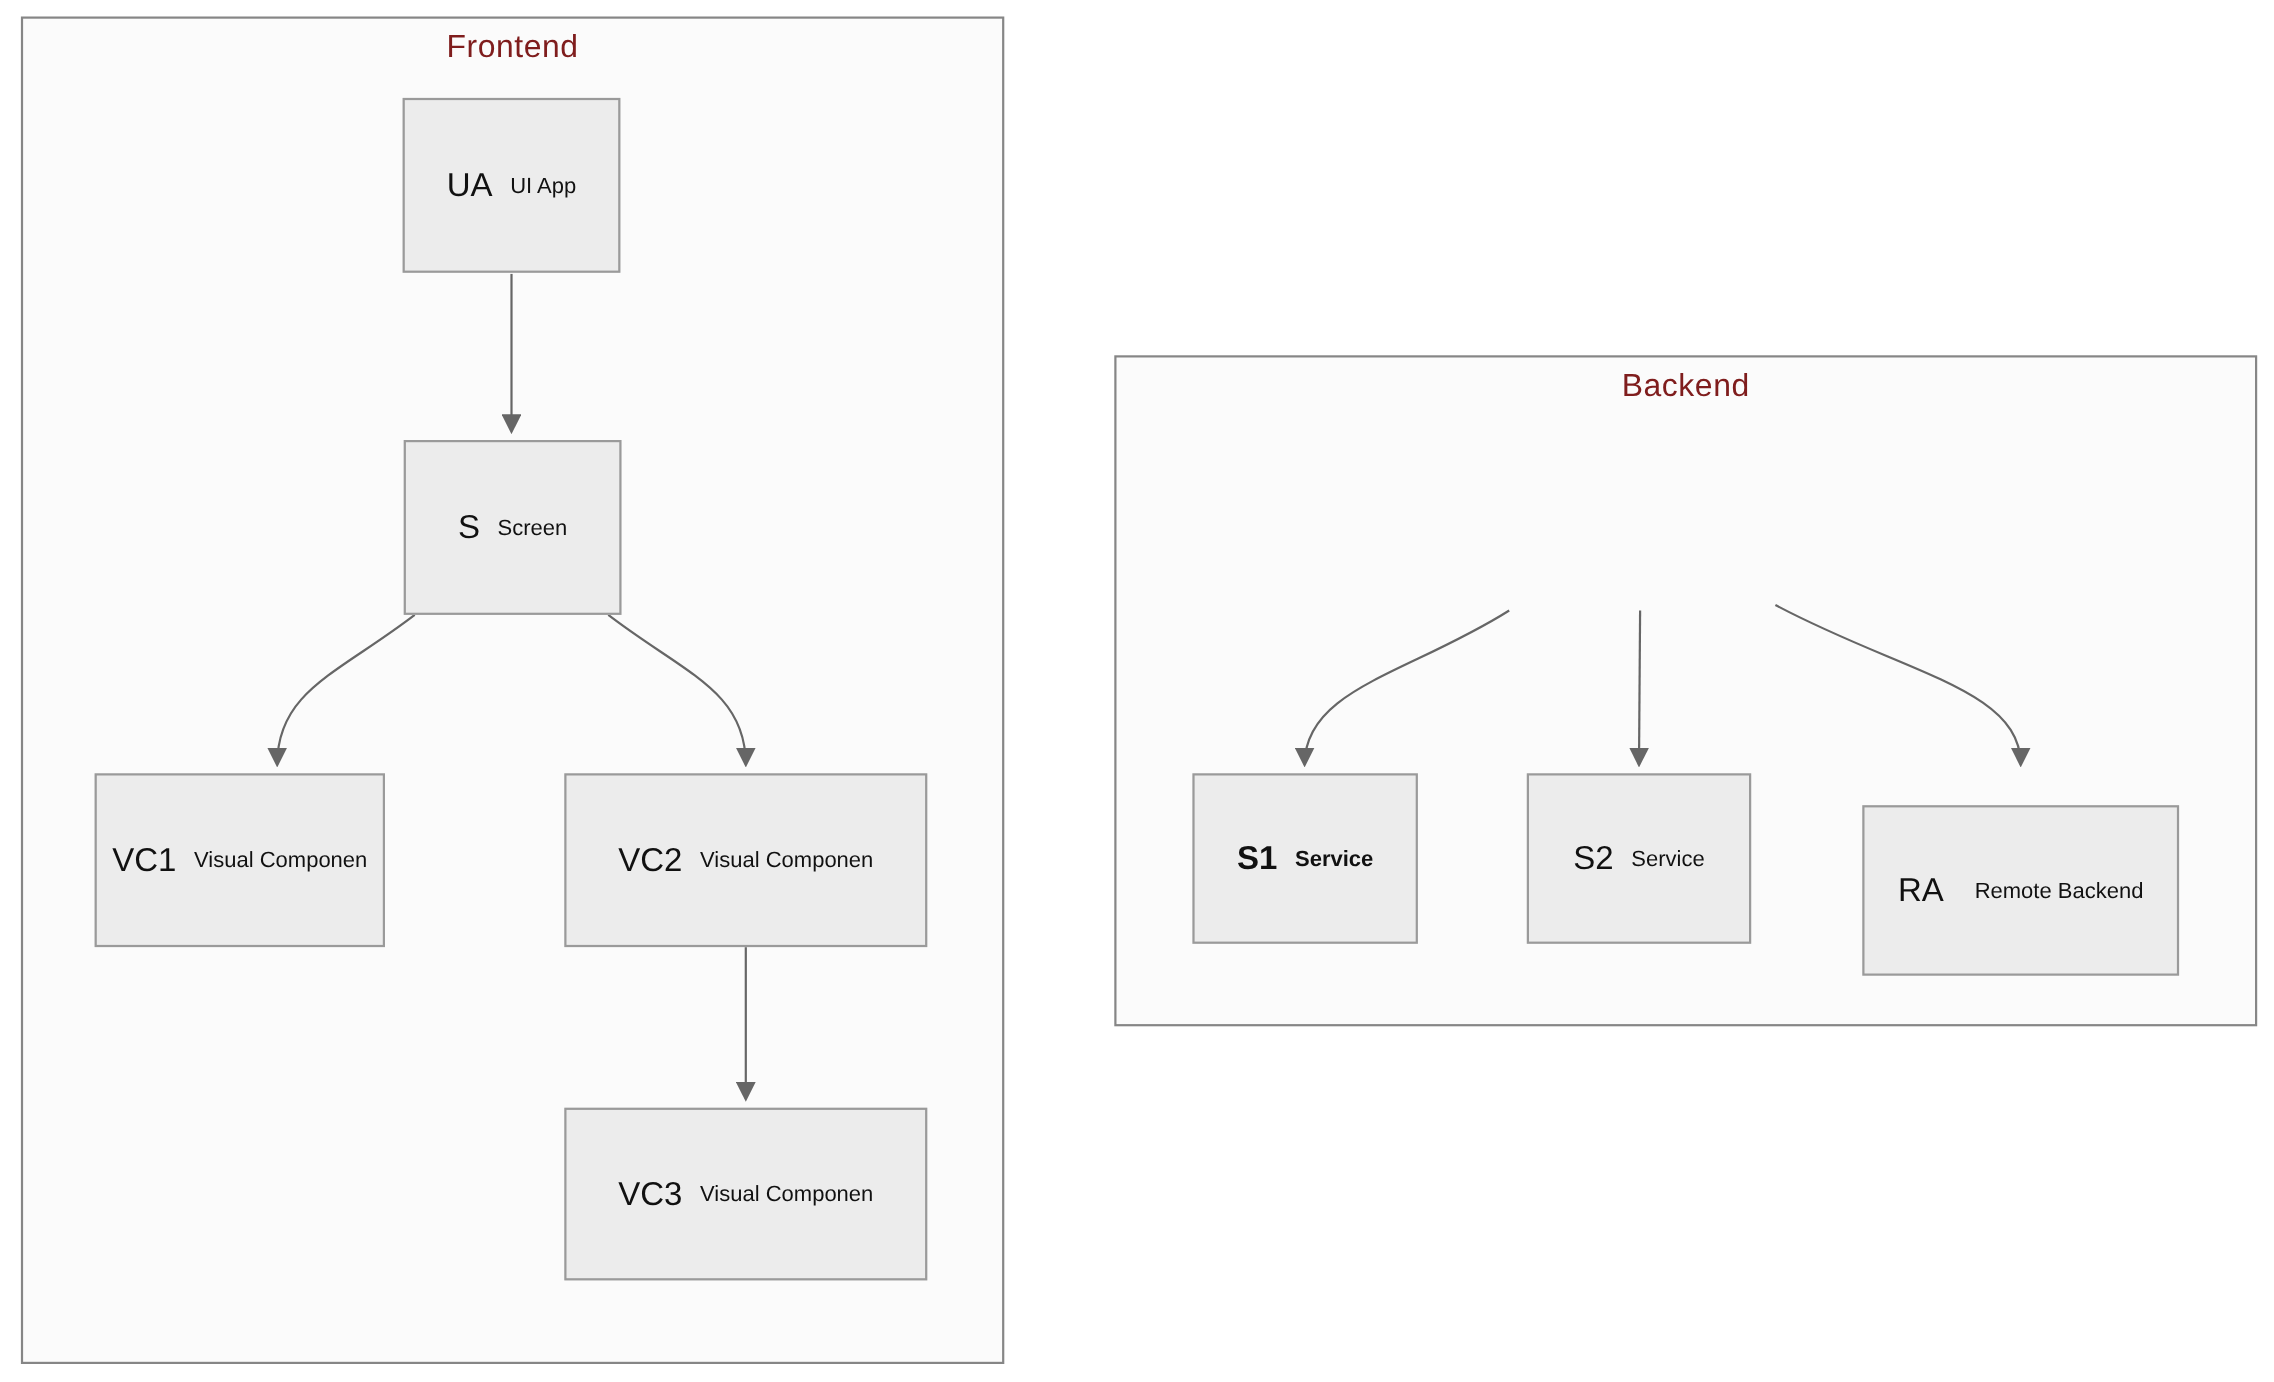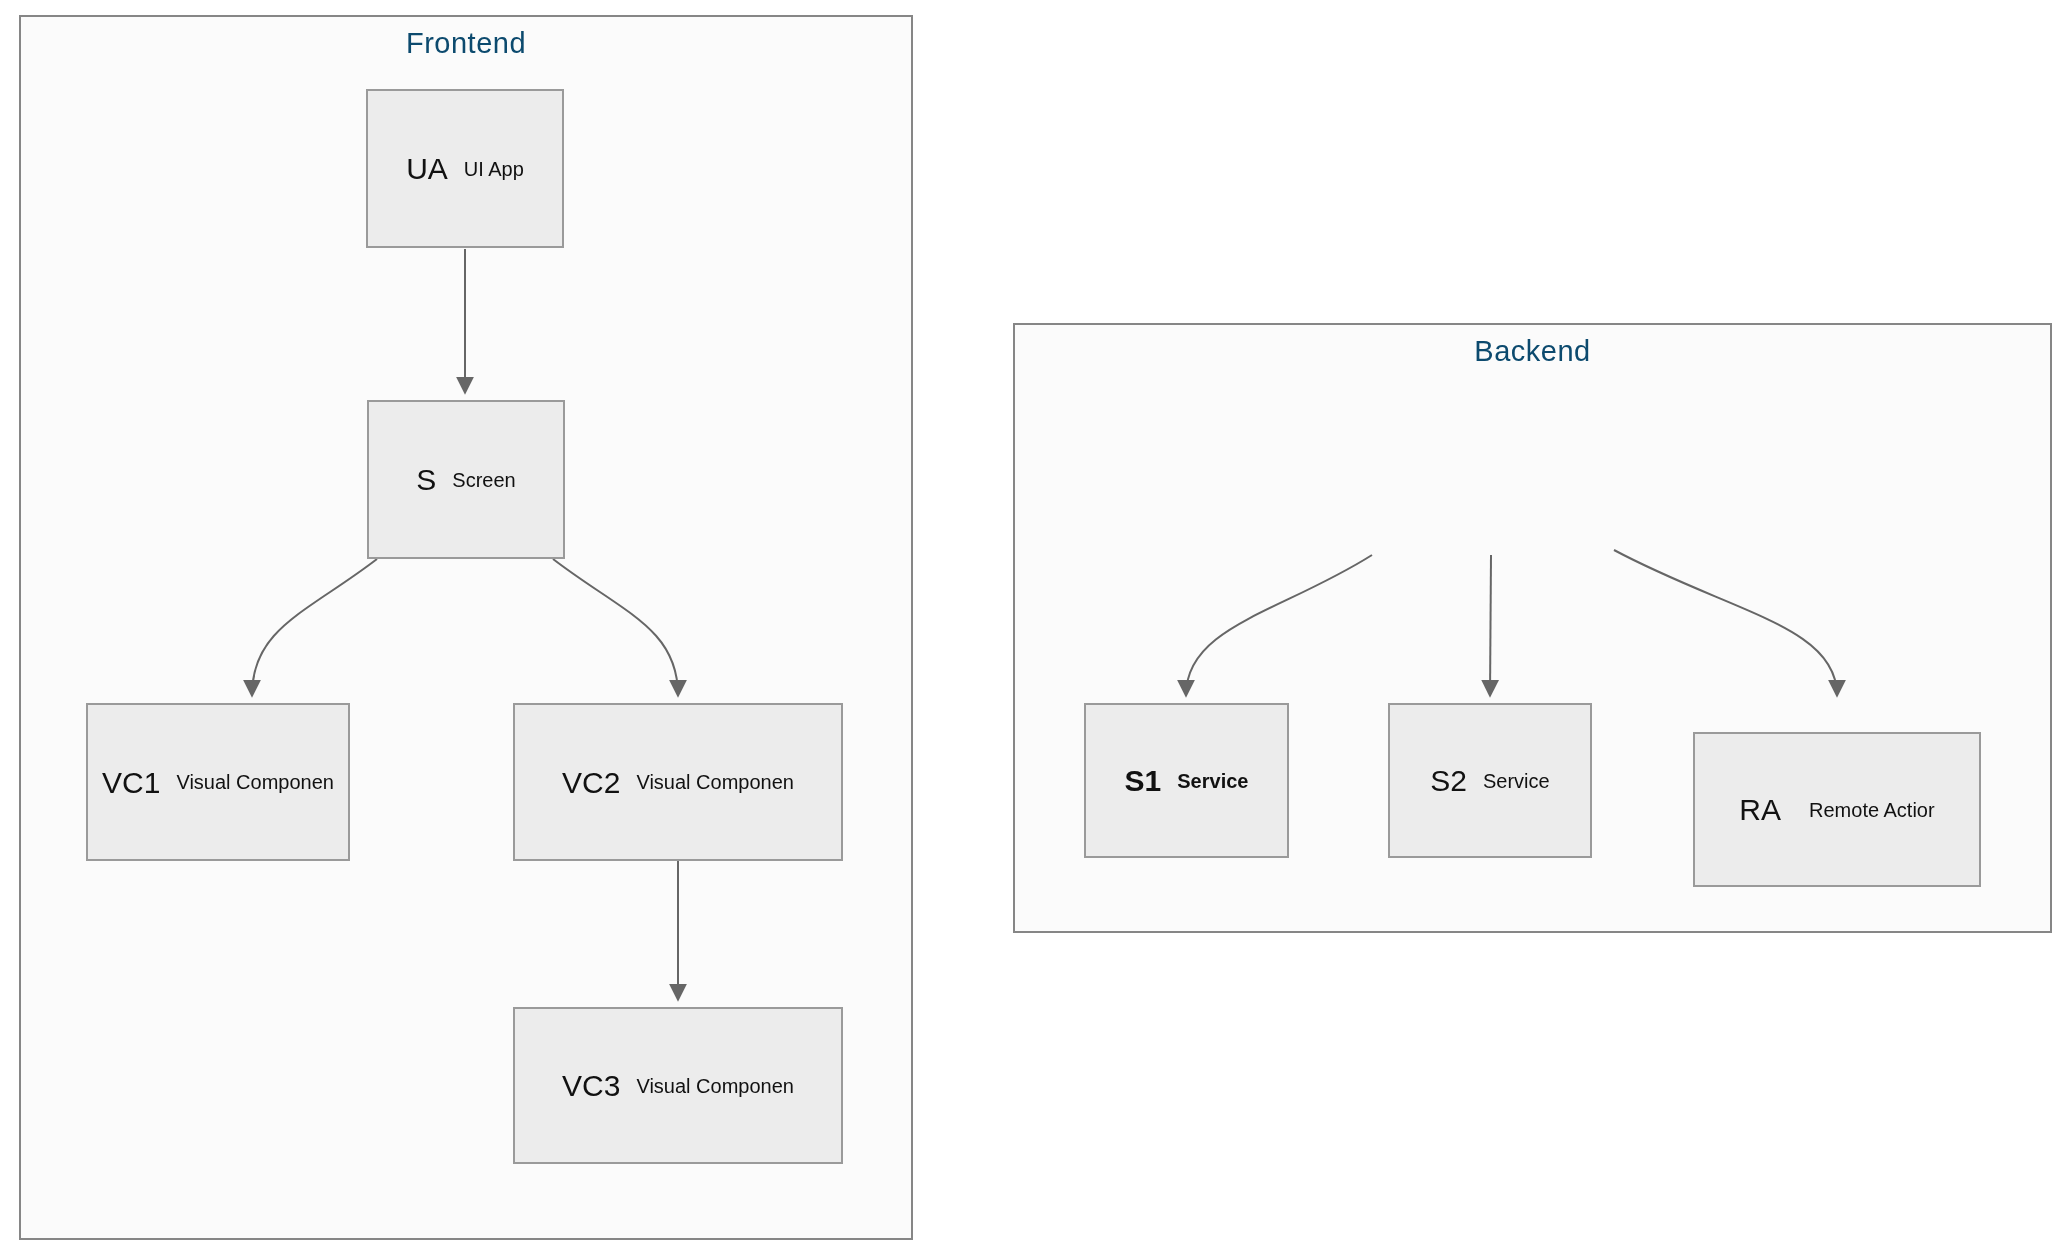--- a/index.html
+++ b/index.html
@@ -21,21 +21,21 @@
     border: 2px solid #868686;
     box-sizing: border-box;
   }
   .container-label {
     position: absolute;
     top: 10px;
     left: 0;
     right: 0;
     text-align: center;
     font-size: 29px;
-    color: #0c4a6e;
+    color: #7f1d1d;
     letter-spacing: 0.5px;
   }
   #frontend { left: 19px; top: 15px; width: 894px; height: 1225px; }
   #backend  { left: 1013px; top: 323px; width: 1039px; height: 610px; }
 
   .node {
     position: absolute;
     background: #ececec;
     border: 2px solid #9a9a9a;
     box-sizing: border-box;
@@ -141,16 +141,16 @@
     <div class="subtitle">Service</div>
   </div>
 
   <div class="node" id="node-s2">
     <div class="title">S2</div>
     <div class="subtitle">Service</div>
   </div>
 
   <div class="node" id="node-ra">
     <div class="title">RA</div>
-    <div class="subtitle">Remote Actior</div>
+    <div class="subtitle">Remote Backend</div>
   </div>
 
 </div>
 
 </body></html>

